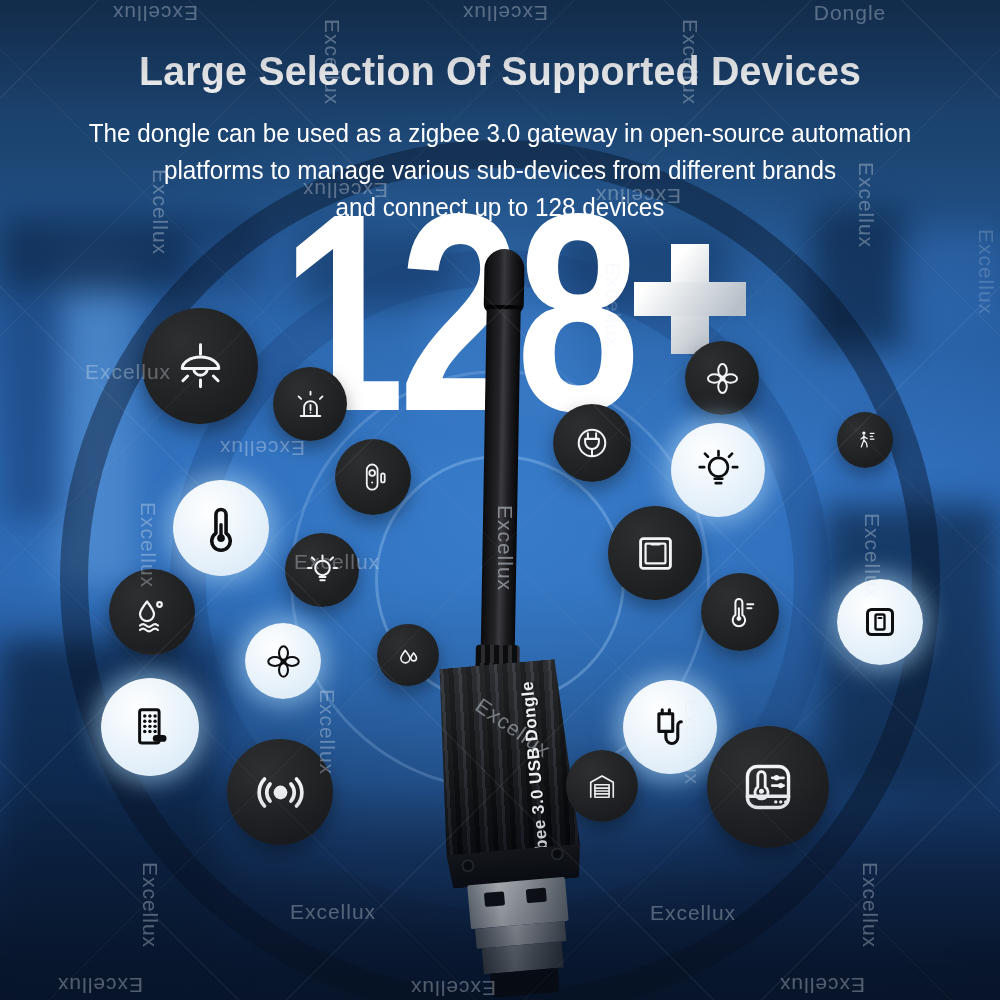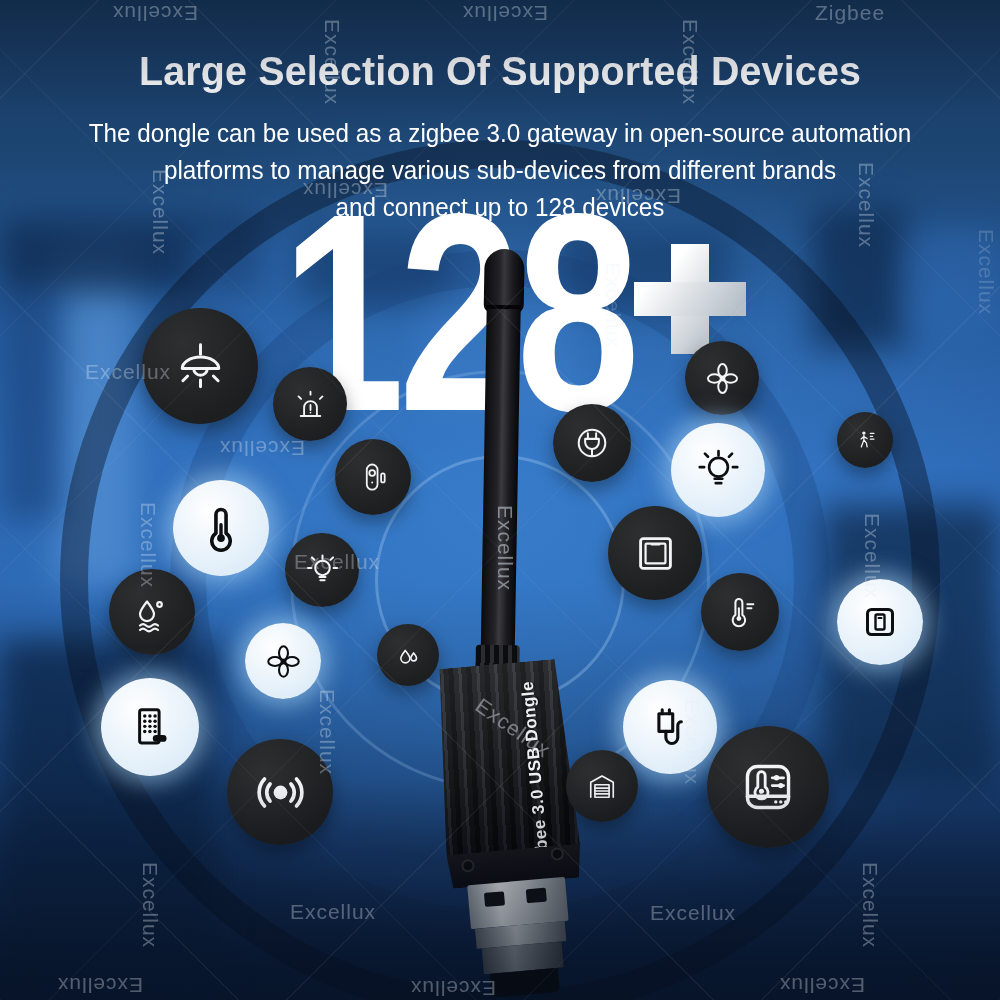--- a/index.html
+++ b/index.html
@@ -302,21 +302,21 @@
           <circle cx="36.5" cy="34.5" r="1.2" fill="currentColor" stroke="none"></circle>
         </svg>
       </div>
     </div>
 
   <div id="vignette"></div>
   <div id="diag-lines"></div>
   <div id="wm-layer">
       <span class="wm" style="left: 155px; top: 13px; transform: translate(-50%, -50%) rotate(180deg);">Excellux</span>
       <span class="wm" style="left: 505px; top: 13px; transform: translate(-50%, -50%) rotate(180deg);">Excellux</span>
-      <span class="wm" style="left: 850px; top: 13px; transform: translate(-50%, -50%) rotate(0deg);">Zigbee</span>
+      <span class="wm" style="left: 850px; top: 13px; transform: translate(-50%, -50%) rotate(0deg);">Dongle</span>
       <span class="wm" style="left: 332px; top: 62px; transform: translate(-50%, -50%) rotate(90deg);">Excellux</span>
       <span class="wm" style="left: 690px; top: 62px; transform: translate(-50%, -50%) rotate(90deg);">Excellux</span>
       <span class="wm" style="left: 160px; top: 212px; transform: translate(-50%, -50%) rotate(90deg);">Excellux</span>
       <span class="wm" style="left: 866px; top: 205px; transform: translate(-50%, -50%) rotate(90deg);">Excellux</span>
       <span class="wm" style="left: 345px; top: 190px; transform: translate(-50%, -50%) rotate(180deg);">Excellux</span>
       <span class="wm" style="left: 638px; top: 196px; transform: translate(-50%, -50%) rotate(180deg);">Excellux</span>
       <span class="wm" style="left: 986px; top: 272px; transform: translate(-50%, -50%) rotate(90deg); color: rgba(225, 234, 244, 0.2);">Excellux</span>
       <span class="wm" style="left: 128px; top: 372px; transform: translate(-50%, -50%) rotate(0deg);">Excellux</span>
       <span class="wm" style="left: 262px; top: 448px; transform: translate(-50%, -50%) rotate(180deg);">Excellux</span>
       <span class="wm" style="left: 148px; top: 545px; transform: translate(-50%, -50%) rotate(90deg);">Excellux</span>

